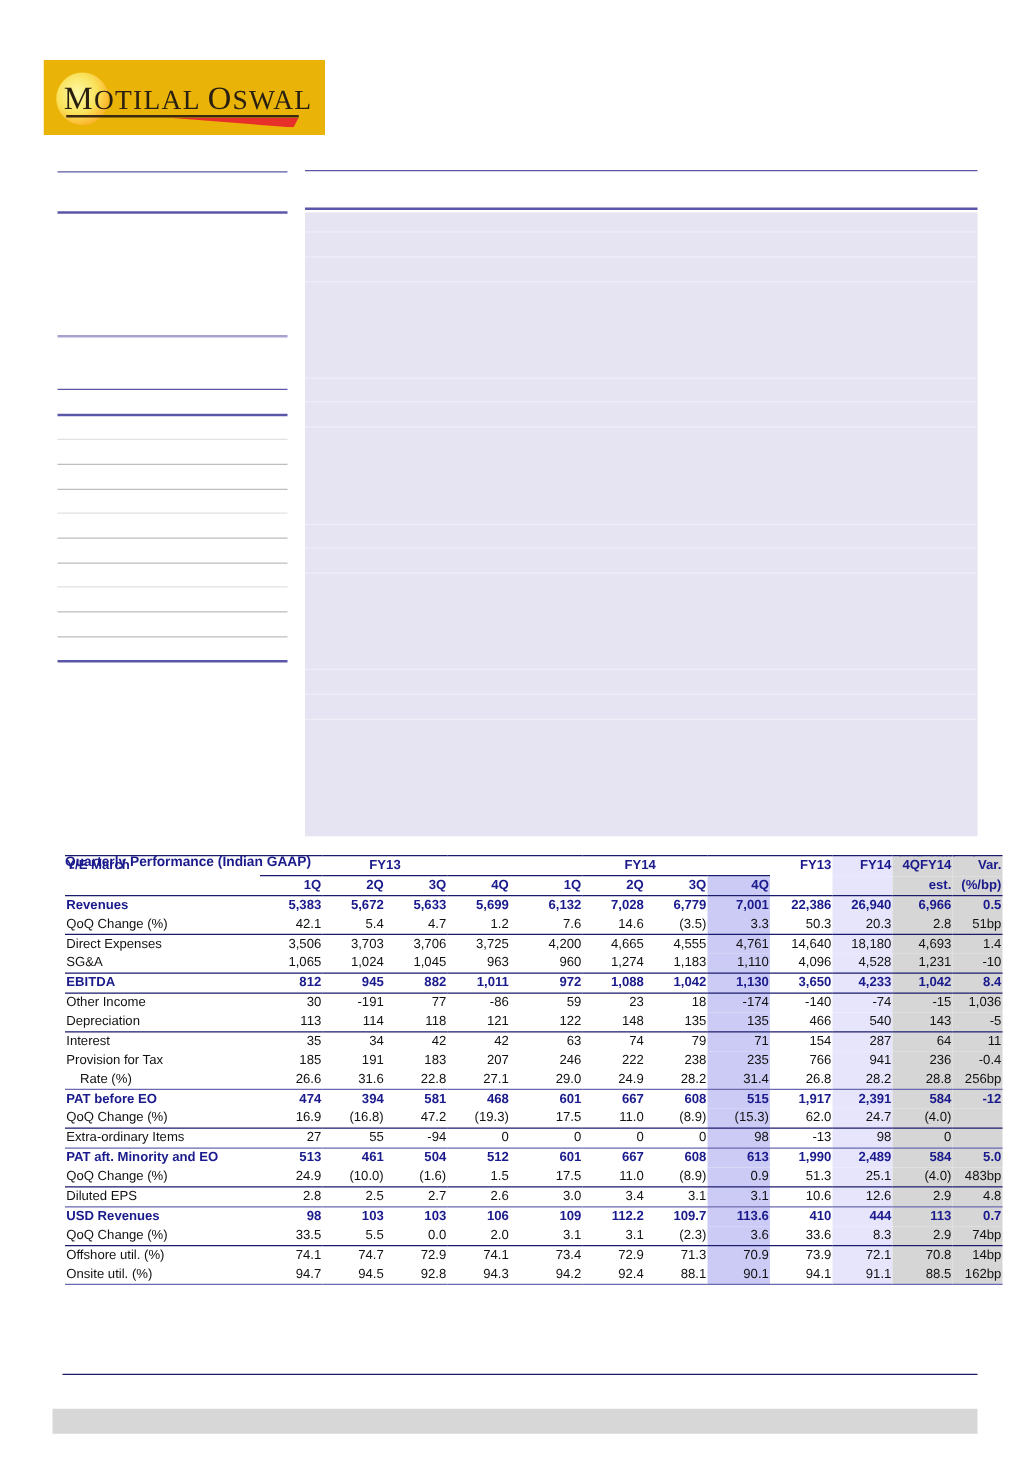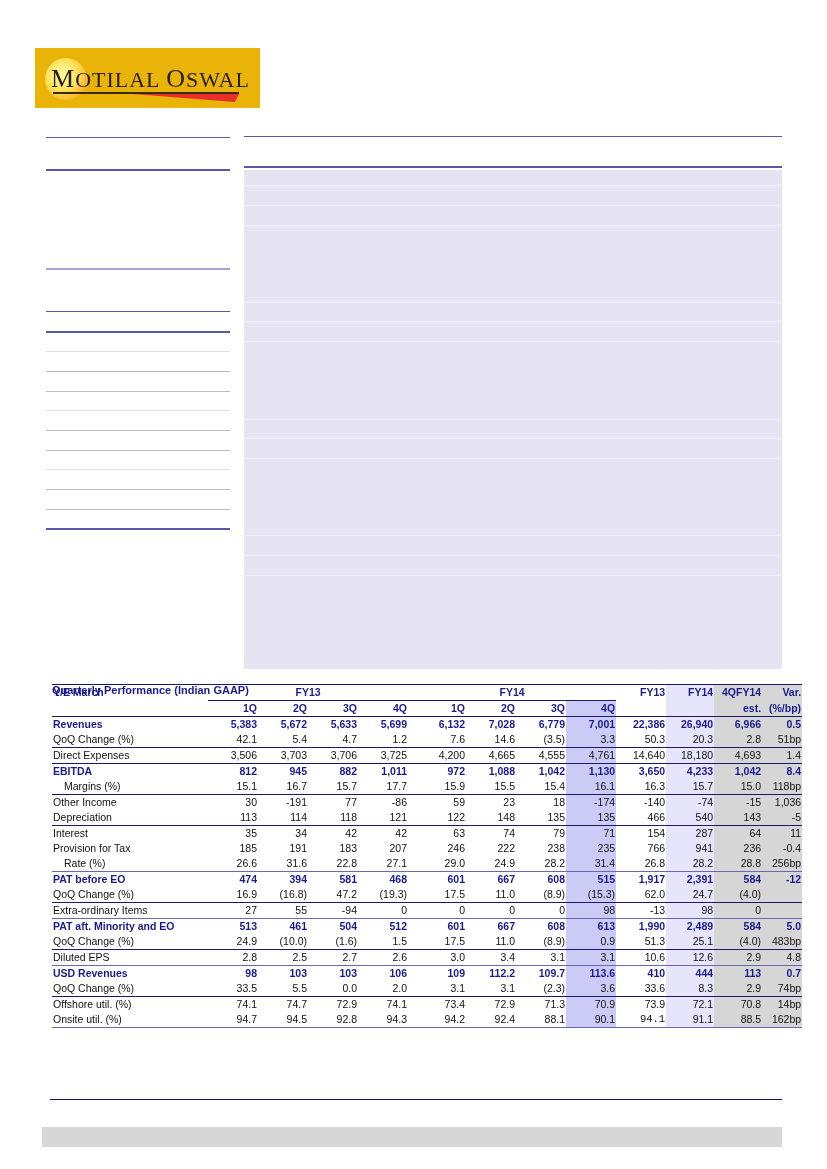--- a/index.html
+++ b/index.html
@@ -167,50 +167,50 @@
           <td>3,725</td>
           <td>4,200</td>
           <td>4,665</td>
           <td>4,555</td>
           <td class="c4q">4,761</td>
           <td>14,640</td>
           <td class="cfy14">18,180</td>
           <td class="cest">4,693</td>
           <td class="cest">1.4</td>
         </tr>
+        <tr>
+          <td class="lbl">SG&amp;A</td>
+          <td>1,065</td>
+          <td>1,024</td>
+          <td>1,045</td>
+          <td>963</td>
+          <td>960</td>
+          <td>1,274</td>
+          <td>1,183</td>
+          <td class="c4q">1,110</td>
+          <td>4,096</td>
+          <td class="cfy14">4,528</td>
+          <td class="cest">1,231</td>
+          <td class="cest">-10</td>
+        </tr>
         <tr class="bold top-border">
           <td class="lbl">EBITDA</td>
           <td>812</td>
           <td>945</td>
           <td>882</td>
           <td>1,011</td>
           <td>972</td>
           <td>1,088</td>
           <td>1,042</td>
           <td class="c4q">1,130</td>
           <td>3,650</td>
           <td class="cfy14">4,233</td>
           <td class="cest">1,042</td>
           <td class="cest">8.4</td>
         </tr>
-        <tr>
-          <td class="lbl indent">Margins (%)</td>
-          <td>15.1</td>
-          <td>16.7</td>
-          <td>15.7</td>
-          <td>17.7</td>
-          <td>15.9</td>
-          <td>15.5</td>
-          <td>15.4</td>
-          <td class="c4q">16.1</td>
-          <td>16.3</td>
-          <td class="cfy14">15.7</td>
-          <td class="cest">15.0</td>
-          <td class="cest">118bp</td>
-        </tr>
         <tr class="top-border">
           <td class="lbl">Other Income</td>
           <td>30</td>
           <td>-191</td>
           <td>77</td>
           <td>-86</td>
           <td>59</td>
           <td>23</td>
           <td>18</td>
           <td class="c4q">-174</td>
@@ -417,21 +417,21 @@
         <tr>
           <td class="lbl" style="border-bottom: 1px solid rgb(106, 104, 176);">Onsite util. (%)</td>
           <td style="border-bottom: 1px solid rgb(106, 104, 176);">94.7</td>
           <td style="border-bottom: 1px solid rgb(106, 104, 176);">94.5</td>
           <td style="border-bottom: 1px solid rgb(106, 104, 176);">92.8</td>
           <td style="border-bottom: 1px solid rgb(106, 104, 176);">94.3</td>
           <td style="border-bottom: 1px solid rgb(106, 104, 176);">94.2</td>
           <td style="border-bottom: 1px solid rgb(106, 104, 176);">92.4</td>
           <td style="border-bottom: 1px solid rgb(106, 104, 176);">88.1</td>
           <td class="c4q" style="border-bottom: 1px solid rgb(106, 104, 176);">90.1</td>
-          <td style="border-bottom: 1px solid rgb(106, 104, 176); font-family: Liberation Mono, monospace;">94.1</td>
+          <td style="border-bottom: 1px solid rgb(106, 104, 176);">94.1</td>
           <td class="cfy14" style="border-bottom: 1px solid rgb(106, 104, 176);">91.1</td>
           <td class="cest" style="border-bottom: 1px solid rgb(106, 104, 176);">88.5</td>
           <td class="cest" style="border-bottom: 1px solid rgb(106, 104, 176);">162bp</td>
         </tr>
       </tbody>
   </table>
 </div>
 
 <div class="footer-line"></div>
 <div class="footer-bar"></div>

